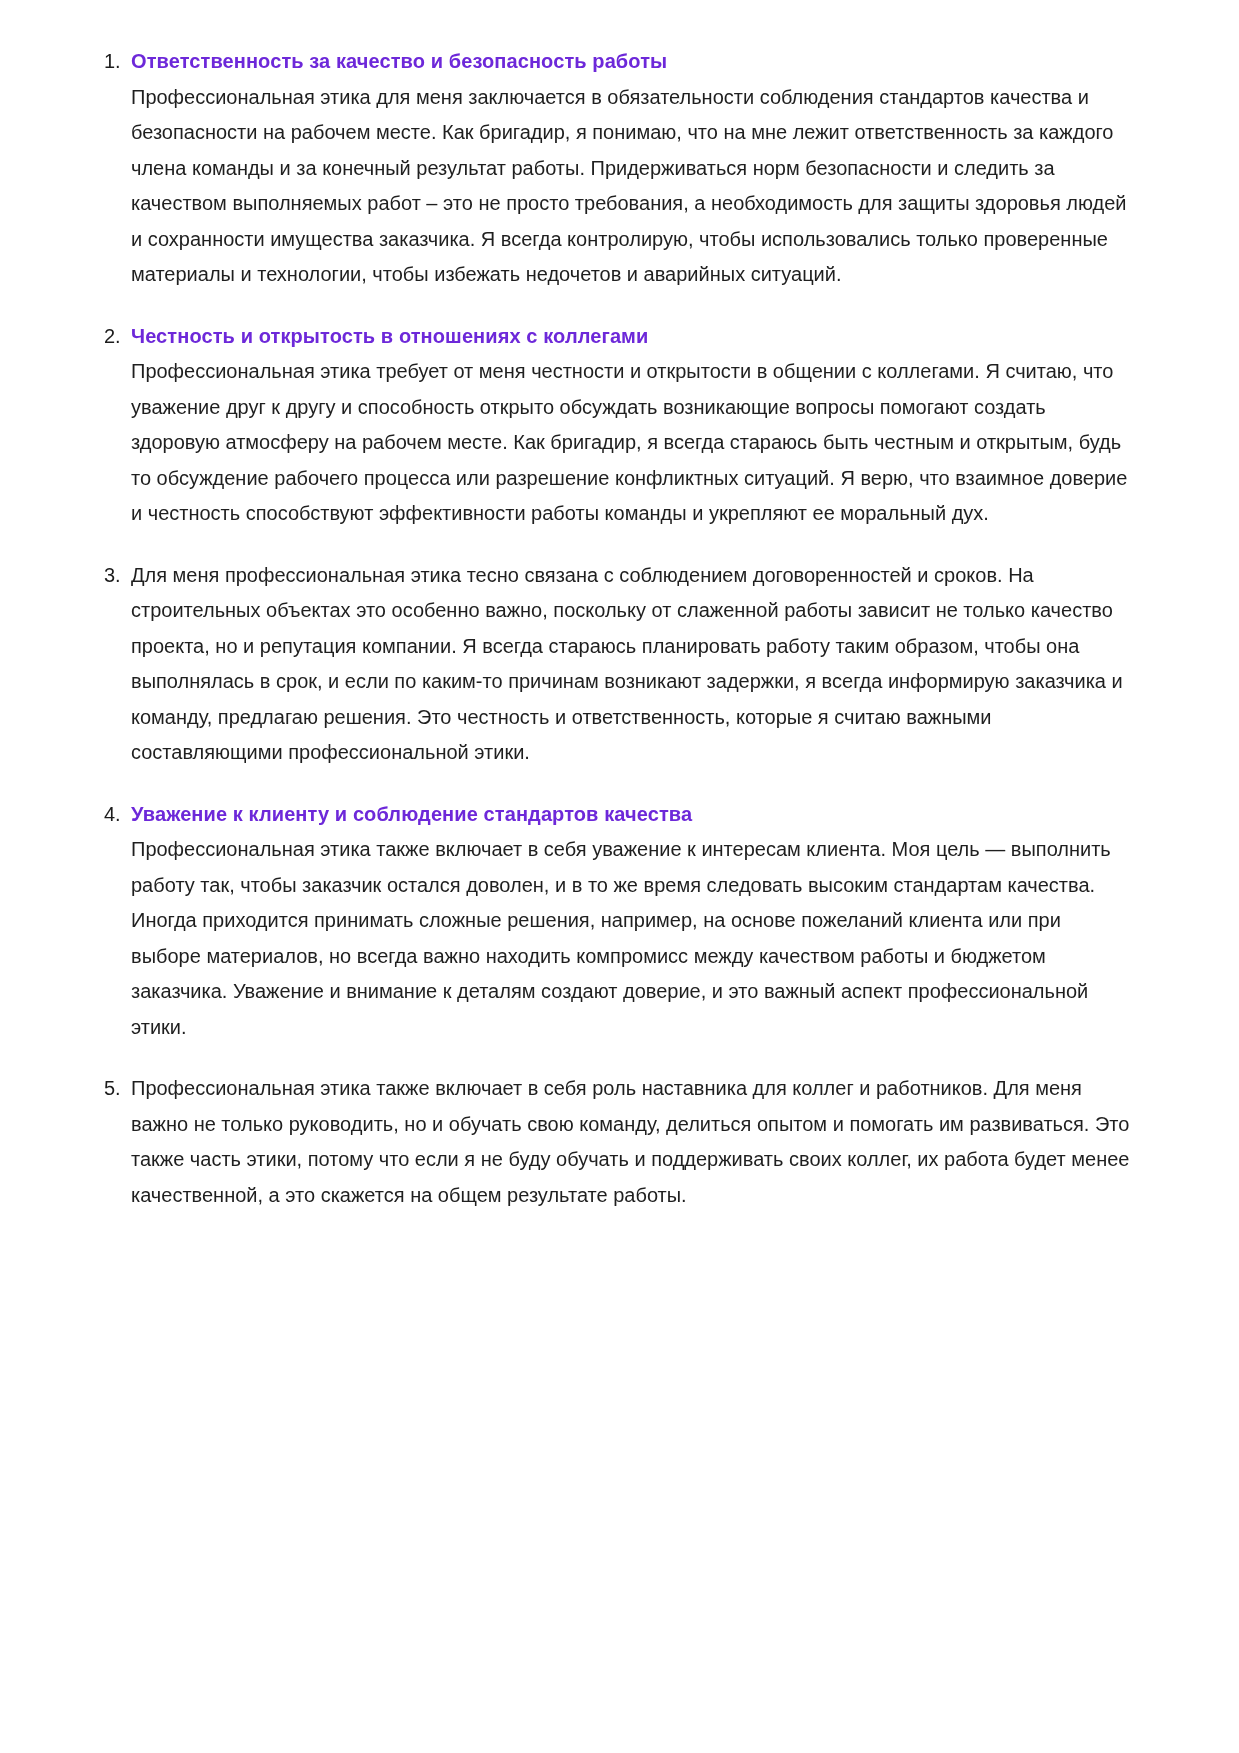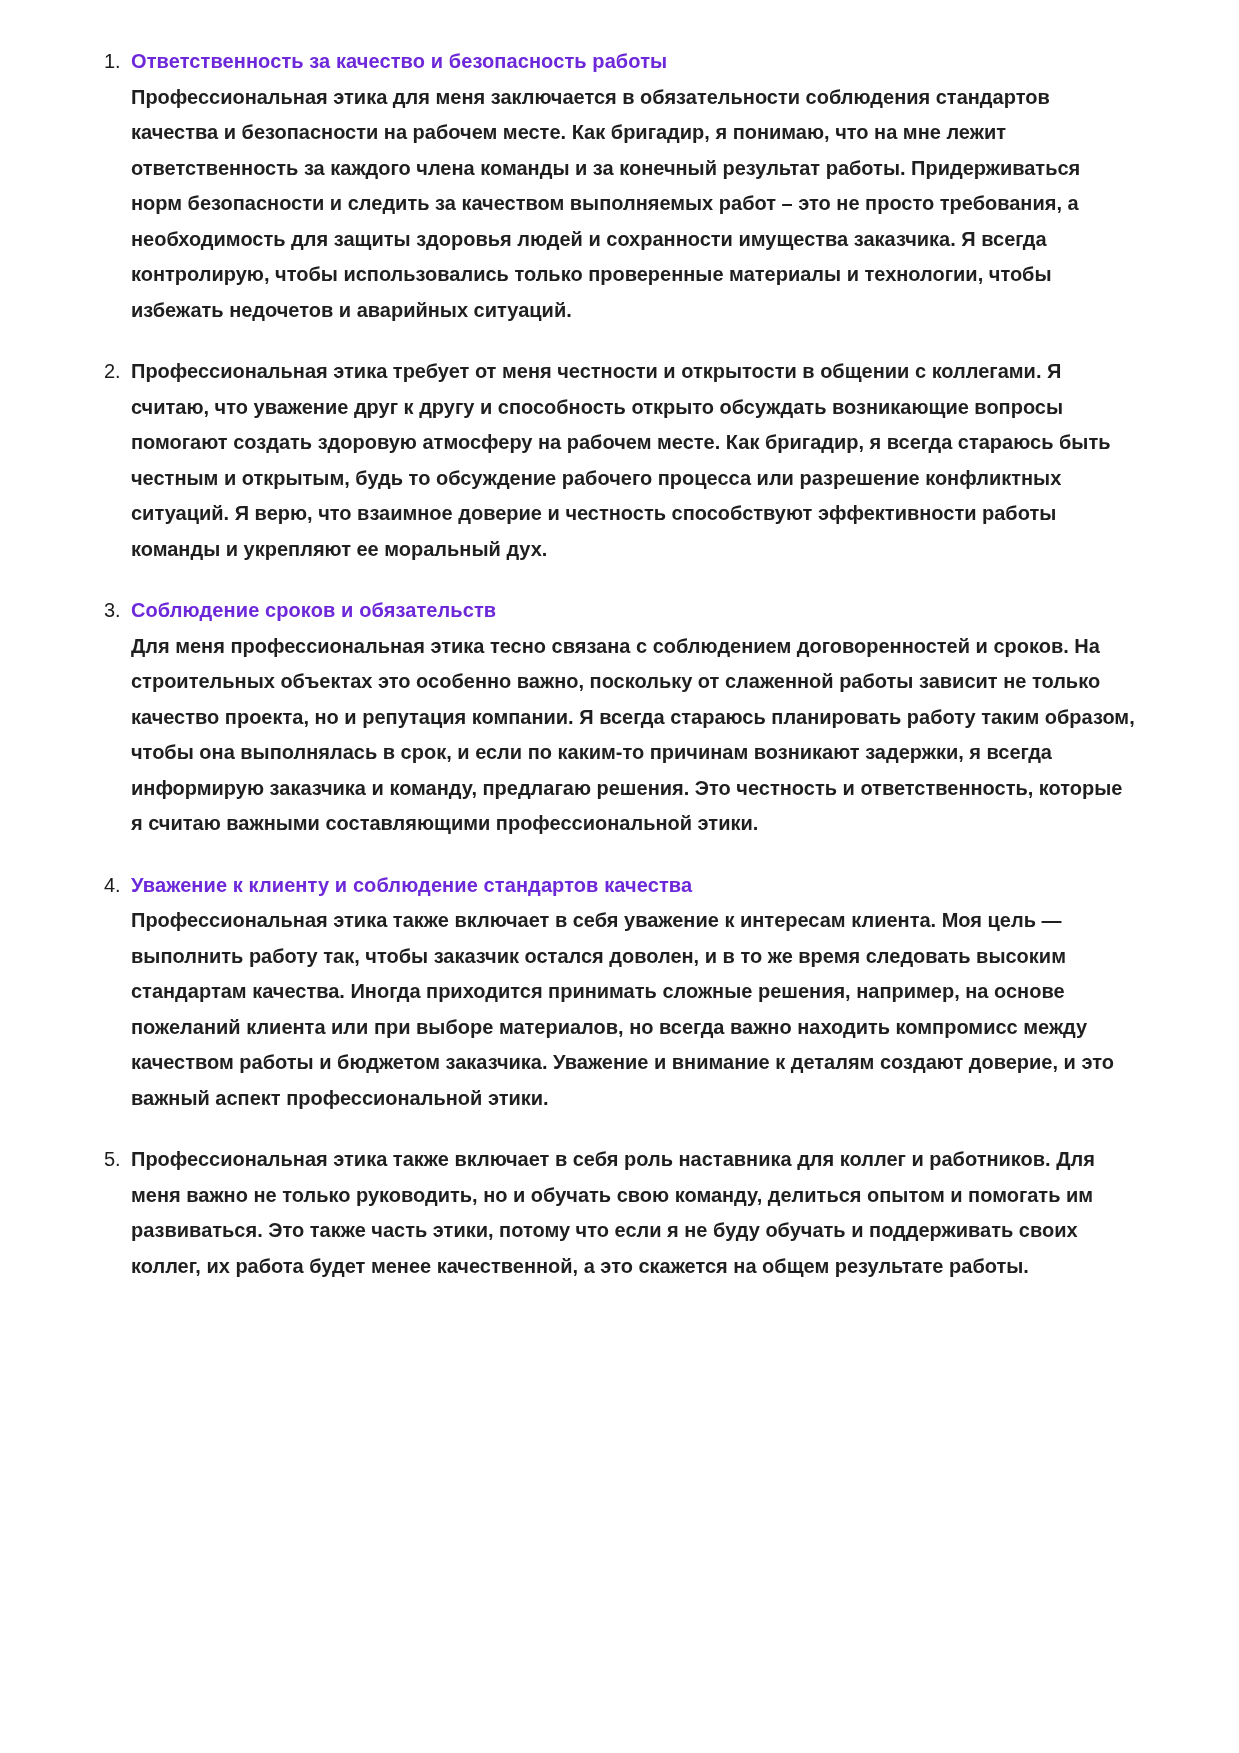--- a/index.html
+++ b/index.html
@@ -35,21 +35,21 @@
     top: 0;
     font-weight: 400;
     color: #1c1c1c;
   }
   .item-title {
     font-weight: 700;
     color: #6d28d9;
     letter-spacing: 0.1px;
   }
   .item-body {
-    font-weight: 700;
+    font-weight: 400;
     color: #1f1f1f;
     text-align: left;
     max-width: 1006px;
   }
 </style>
 </head>
 <body>
 
 <div class="page">
   <div class="doc-list">
@@ -57,28 +57,28 @@
     <div class="item">
       <span class="item-num">1.</span>
       <div class="item-head">
         <span class="item-title">Ответственность за качество и безопасность работы</span>
       </div>
       <div class="item-body"><span>Профессиональная этика для меня заключается в обязательности соблюдения стандартов качества и безопасности на рабочем месте. Как бригадир, я понимаю, что на мне лежит ответственность за каждого члена команды и за конечный результат работы. Придерживаться норм безопасности и следить за качеством выполняемых работ – это не просто требования, а необходимость для защиты здоровья людей и сохранности имущества заказчика. Я всегда контролирую, чтобы использовались только проверенные материалы и технологии, чтобы избежать недочетов и аварийных ситуаций.</span></div>
     </div>
 
     <div class="item">
       <span class="item-num">2.</span>
+      <div class="item-head">
+        <span class="item-title">Честность и открытость в отношениях с коллегами</span>
+      </div>
       <div class="item-body"><span>Профессиональная этика требует от меня честности и открытости в общении с коллегами. Я считаю, что уважение друг к другу и способность открыто обсуждать возникающие вопросы помогают создать здоровую атмосферу на рабочем месте. Как бригадир, я всегда стараюсь быть честным и открытым, будь то обсуждение рабочего процесса или разрешение конфликтных ситуаций. Я верю, что взаимное доверие и честность способствуют эффективности работы команды и укрепляют ее моральный дух.</span></div>
     </div>
 
     <div class="item">
       <span class="item-num">3.</span>
-      <div class="item-head">
-        <span class="item-title">Соблюдение сроков и обязательств</span>
-      </div>
       <div class="item-body"><span>Для меня профессиональная этика тесно связана с соблюдением договоренностей и сроков. На строительных объектах это особенно важно, поскольку от слаженной работы зависит не только качество проекта, но и репутация компании. Я всегда стараюсь планировать работу таким образом, чтобы она выполнялась в срок, и если по каким-то причинам возникают задержки, я всегда информирую заказчика и команду, предлагаю решения. Это честность и ответственность, которые я считаю важными составляющими профессиональной этики.</span></div>
     </div>
 
     <div class="item">
       <span class="item-num">4.</span>
       <div class="item-head">
         <span class="item-title">Уважение к клиенту и соблюдение стандартов качества</span>
       </div>
       <div class="item-body"><span>Профессиональная этика также включает в себя уважение к интересам клиента. Моя цель — выполнить работу так, чтобы заказчик остался доволен, и в то же время следовать высоким стандартам качества. Иногда приходится принимать сложные решения, например, на основе пожеланий клиента или при выборе материалов, но всегда важно находить компромисс между качеством работы и бюджетом заказчика. Уважение и внимание к деталям создают доверие, и это важный аспект профессиональной этики.</span></div>
     </div>

